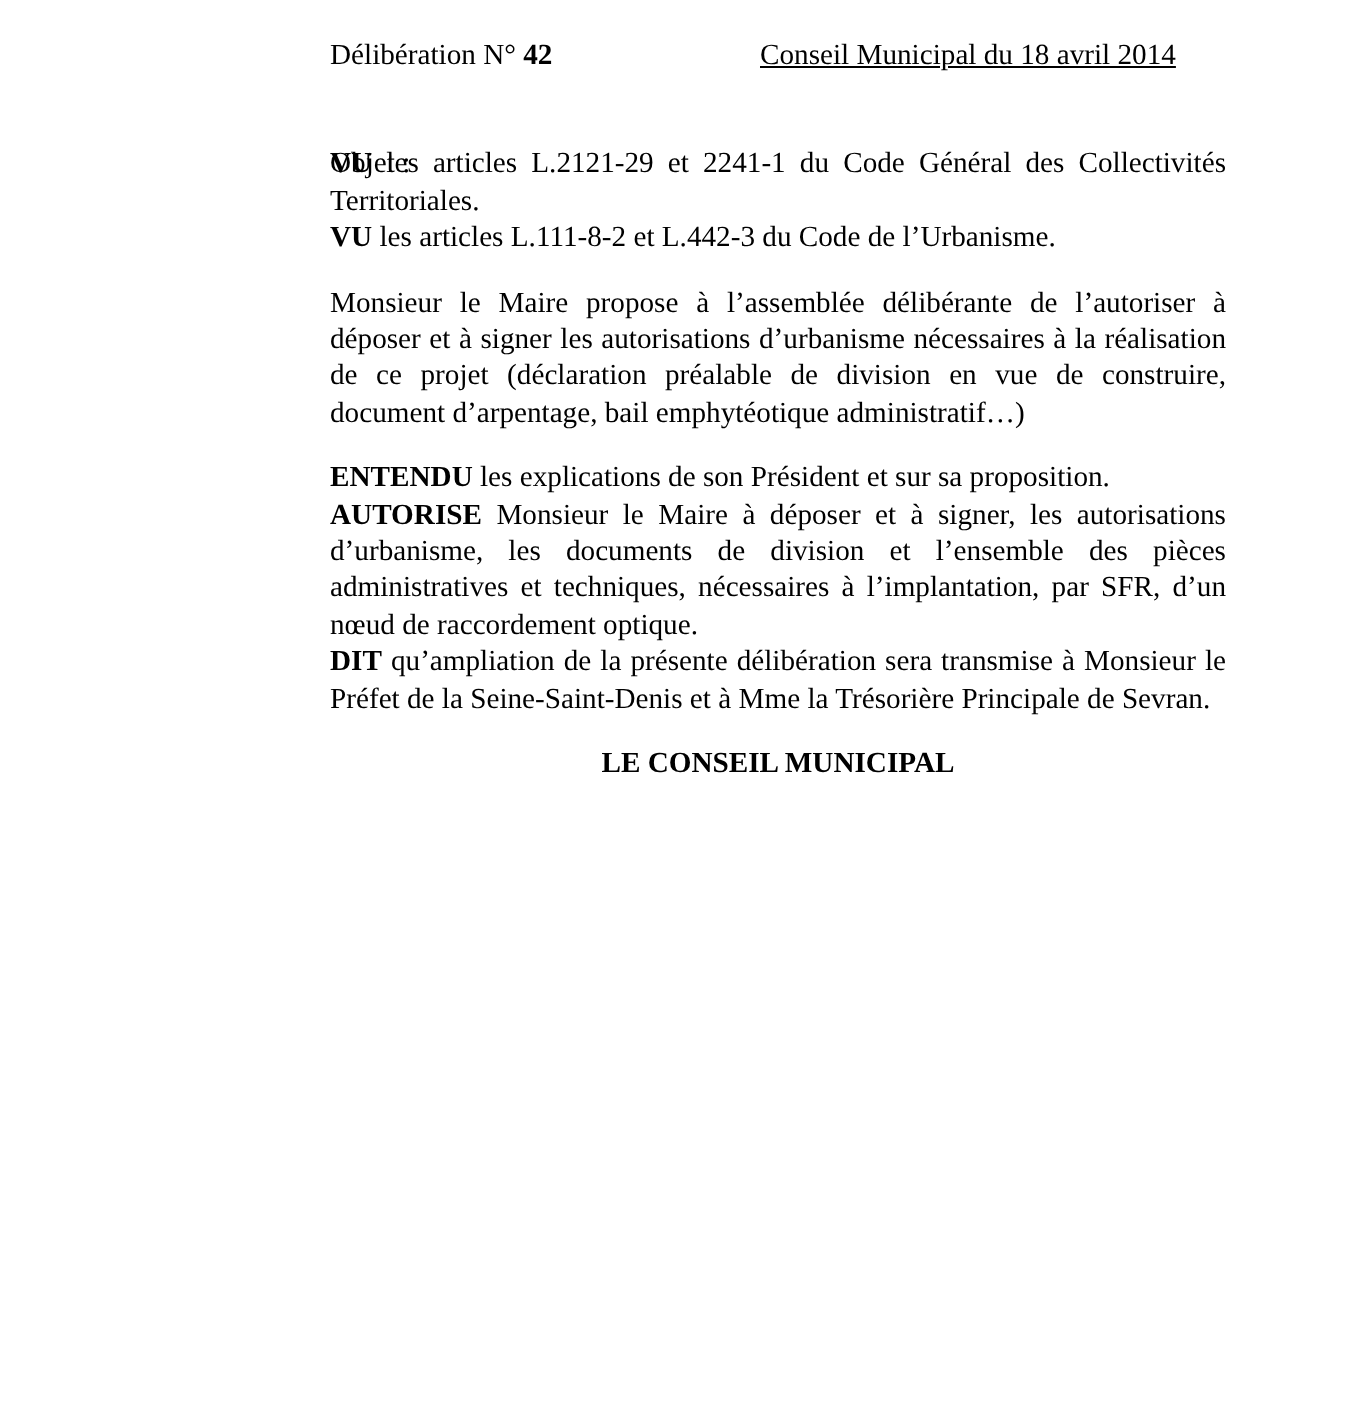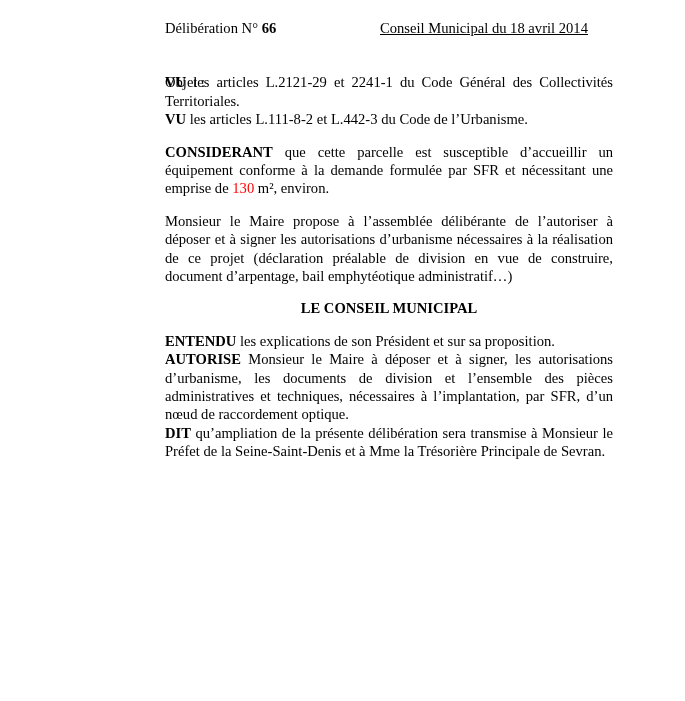--- a/index.html
+++ b/index.html
@@ -66,43 +66,40 @@
     font-weight: bold;
   }
 </style>
 </head>
 <body>
 
 <div class="page">
   <div class="content">
 
     <div class="doc-header">
-      <span><span>Délibération N° </span><span class="b">66</span></span>
+      <span><span>Délibération N° </span><span class="b">42</span></span>
       <span class="session">Conseil Municipal du 18 avril 2014</span>
     </div>
 
     <div class="objet">
       <span class="objet-label">Objet :</span>
     </div>
 
     <div>
         <div class="section">
           <p class="jline"><span class="b">VU</span><span> les articles L.2121-29 et 2241-1 du Code Général des Collectivités Territoriales.</span></p>
           <p class="jline"><span class="b">VU</span><span> les articles L.111-8-2 et L.442-3 du Code de l’Urbanisme.</span></p>
         </div>
         <div class="section">
-          <p class="jline"><span class="b">CONSIDERANT</span><span> que cette parcelle est susceptible d’accueillir un équipement conforme à la demande formulée par SFR et nécessitant une emprise de </span><span style="color: rgb(255, 0, 0);">130</span><span> m², environ.</span></p>
-        </div>
-        <div class="section">
           <p class="jline"><span>Monsieur le Maire propose à l’assemblée délibérante de l’autoriser à déposer et à signer les autorisations d’urbanisme nécessaires à la réalisation de ce projet (déclaration préalable de division en vue de construire, document d’arpentage, bail emphytéotique administratif…)</span></p>
-        </div>
-        <div class="section heading">
-          <p class="jline"><span class="b">LE CONSEIL MUNICIPAL</span></p>
         </div>
         <div class="section">
           <p class="jline"><span class="b">ENTENDU</span><span> les explications de son Président et sur sa proposition.</span></p>
           <p class="jline"><span class="b">AUTORISE</span><span> Monsieur le Maire à déposer et à signer, les autorisations d’urbanisme, les documents de division et l’ensemble des pièces administratives et techniques, nécessaires à l’implantation, par SFR, d’un nœud de raccordement optique.</span></p>
           <p class="jline"><span class="b">DIT</span><span> qu’ampliation de la présente délibération sera transmise à Monsieur le Préfet de la Seine-Saint-Denis et à Mme la Trésorière Principale de Sevran.</span></p>
+        </div>
+        <div class="section heading">
+          <p class="jline"><span class="b">LE CONSEIL MUNICIPAL</span></p>
         </div>
       </div>
 
   </div>
 </div>
 
 </body></html>

